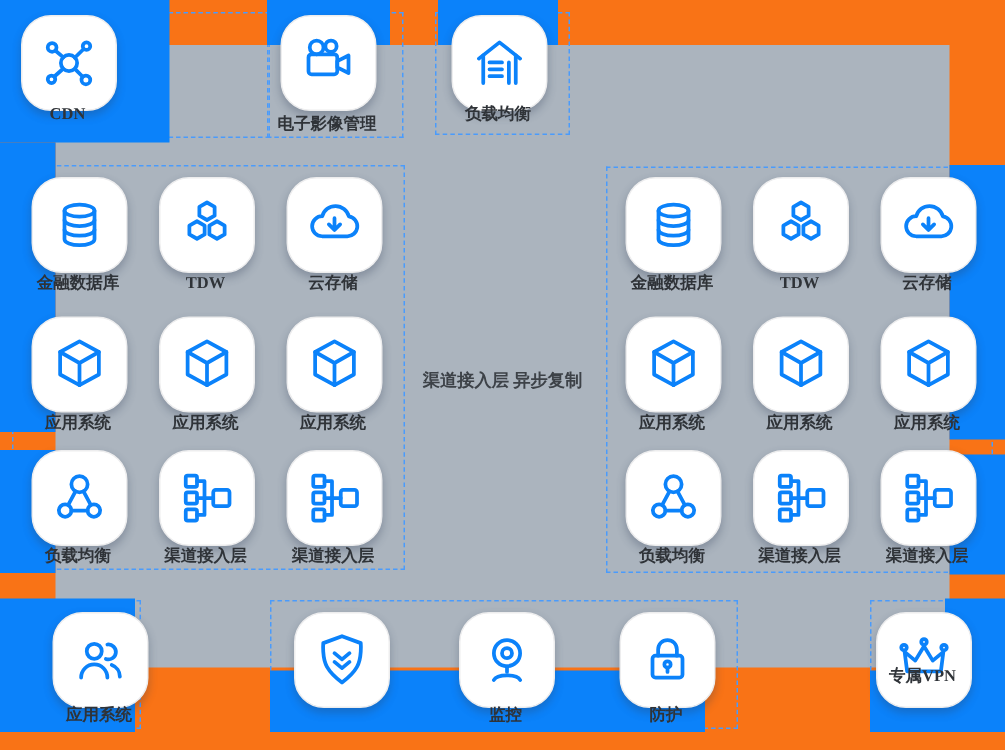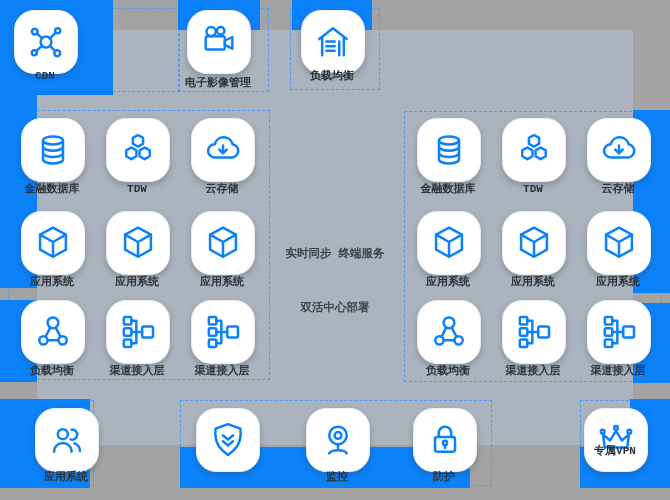--- a/index.html
+++ b/index.html
@@ -1,17 +1,17 @@
 <!DOCTYPE html>
 <html><head>
 <meta charset="utf-8">
 <style>
   html,body{margin:0;padding:0;background:#fff;}
-  #canvas{position:relative;width:670px;height:500px;background:#a3a3a3;overflow:hidden;
-          font-family:Liberation Mono, monospace;}
+  #canvas{position:relative;width:670px;height:500px;background:#f97316;overflow:hidden;
+          font-family:Liberation Serif, serif;}
   .panel{position:absolute;left:37px;top:30px;width:596px;height:415px;background:#abb4be;}
   .bz{position:absolute;background:#0b82fa;}
   .dash{position:absolute;border:1px dashed #4a9bfc;}
   .tile{position:absolute;width:62px;height:62px;background:#fff;border:1px solid #ededee;
         border-radius:20px;box-shadow:0 3px 6px rgba(45,60,85,.30);
         display:flex;align-items:center;justify-content:center;z-index:5;}
   .lbl{position:absolute;width:96px;text-align:center;font-size:11px;font-weight:700;
        color:#2f3338;z-index:6;letter-spacing:0;line-height:13px;}
   .ctext{position:absolute;left:235px;width:200px;text-align:center;font-size:11.5px;
          font-weight:700;color:#3d4248;z-index:6;}
@@ -154,22 +154,21 @@
     <svg width="40" height="40" viewBox="0 0 48 48">
       <rect class="s" x="7" y="6" width="9" height="9" rx="1.5"></rect>
       <rect class="s" x="7" y="19.5" width="9" height="9" rx="1.5"></rect>
       <rect class="s" x="7" y="33" width="9" height="9" rx="1.5"></rect>
       <rect class="s" x="29" y="17.5" width="13" height="13" rx="2"></rect>
       <path class="s" d="M16 10.5h6v27h-6M16 24h13"></path>
     </svg>
   </div>
   <div class="lbl" style="left:174px;top:365px;">渠道接入层</div>
 
-  <div class="ctext" style="top:246px;">实时同步 终端服务</div>
-  <div class="ctext" style="top:300px;">双活中心部署</div>
+  <div class="ctext" style="top:246px;">渠道接入层 异步复制</div>
 
   <div class="tile" style="left:417px;top:118px;">
     <svg width="40" height="40" viewBox="0 0 48 48">
       <ellipse class="s" cx="24" cy="12.5" rx="12" ry="4.8"></ellipse>
       <path class="s" d="M12 12.5v22.8c0 2.7 5.4 4.8 12 4.8s12-2.1 12-4.8V12.5"></path>
       <path class="s" d="M12 20c0 2.7 5.4 4.8 12 4.8S36 22.7 36 20"></path>
       <path class="s" d="M12 27.7c0 2.7 5.4 4.8 12 4.8s12-2.1 12-4.8"></path>
     </svg>
   </div>
   <div class="lbl" style="left:400px;top:183px;">金融数据库</div>

